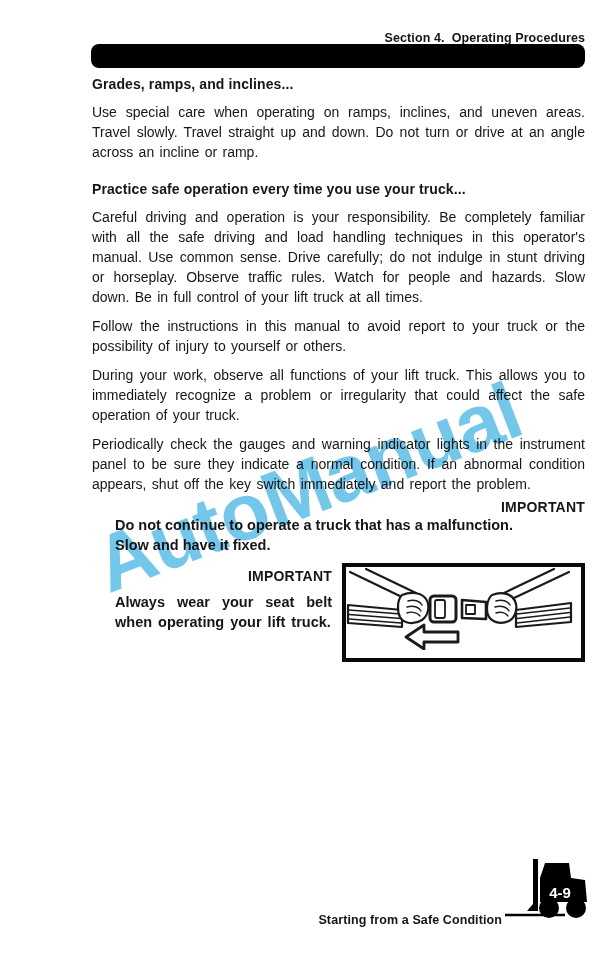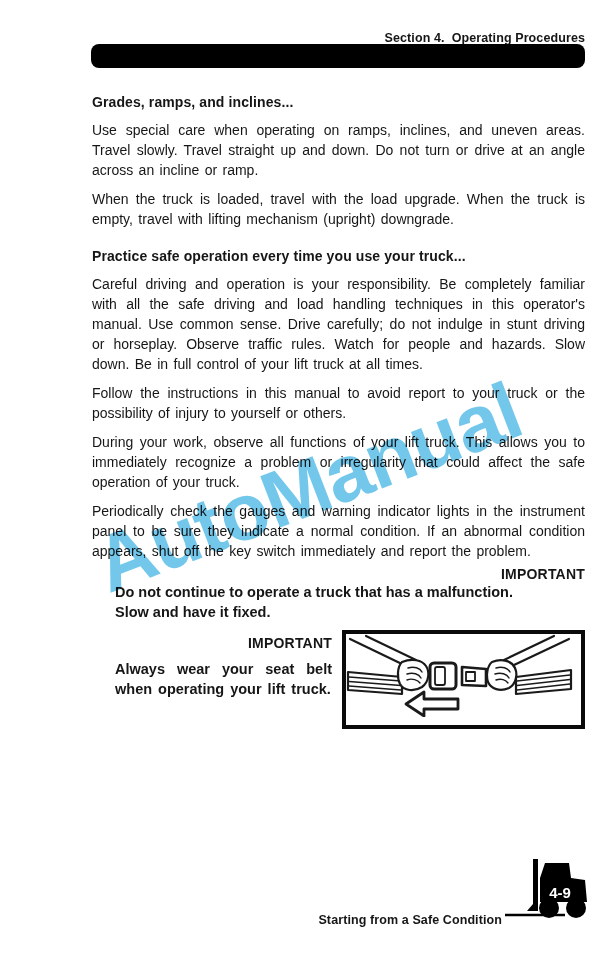--- a/index.html
+++ b/index.html
@@ -23,21 +23,21 @@
     width:494px; height:24px;
     background:#000; border-radius:8px;
   }
   .content {
     position:absolute; top:68px; left:92px; width:493px;
   }
   .h-run-in {
     font-size:14px; font-weight:bold; line-height:17px;
     letter-spacing:0.1px;
   }
-  .h1m { margin-top:26px; }
+  .h1m { margin-top:8px; }
   .h2m { margin-top:19px; }
   .body-p {
     font-size:14px; line-height:20px;
     text-align:justify; margin-top:9px;
     word-spacing:1.5px;
   }
   .imp-label {
     font-size:14px; font-weight:bold; text-align:right; margin-top:5px;
     letter-spacing:0.2px;
   }
@@ -82,21 +82,20 @@
 
 <div class="page">
 
   <div class="running-head">Section 4.  Operating Procedures</div>
 
   <div class="divider-bar"></div>
 
   <div class="content">
     <div class="h-run-in h1m">Grades, ramps, and inclines...</div>
     <div class="body-p">Use special care when operating on ramps, inclines, and uneven areas.  Travel slowly.  Travel straight up and down.  Do not turn or drive at an angle across an incline or ramp.</div>
-    <div class="body-p">When the truck is loaded, travel with the load upgrade.  When the truck is empty, travel with lifting mechanism (upright) downgrade.</div>
     <div class="h-run-in h2m">Practice safe operation every time you use your truck...</div>
     <div class="body-p">Careful driving and operation is your responsibility. Be completely familiar with all the safe driving and load handling techniques in this operator's manual. Use common sense. Drive carefully; do not indulge in stunt driving or horseplay. Observe traffic rules.  Watch for people and hazards. Slow down. Be in full control of your lift truck at all times.</div>
     <div class="body-p">Follow the instructions in this manual to avoid report to your truck or the possibility of injury to yourself or others.</div>
     <div class="body-p">During your work, observe all functions of your lift truck. This allows you to immediately recognize a problem or irregularity that could affect the safe operation of your truck.</div>
     <div class="body-p">Periodically check the gauges and warning indicator lights in the instrument panel to be sure they indicate a normal condition. If an abnormal condition appears, shut off the key switch immediately and report the problem.</div>
 
     <div class="imp-label">IMPORTANT</div>
     <div class="imp-text">
       <div>Do not continue to operate a truck that has a malfunction.</div>
       <div>Slow and have it fixed.</div>

